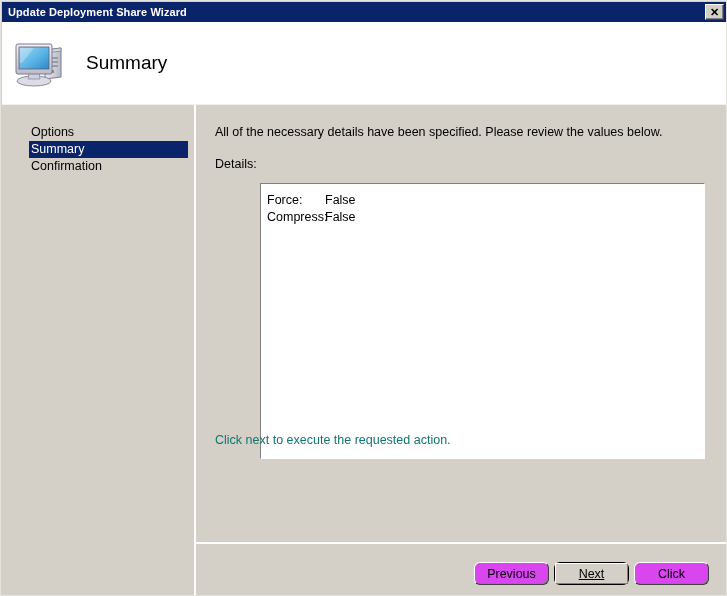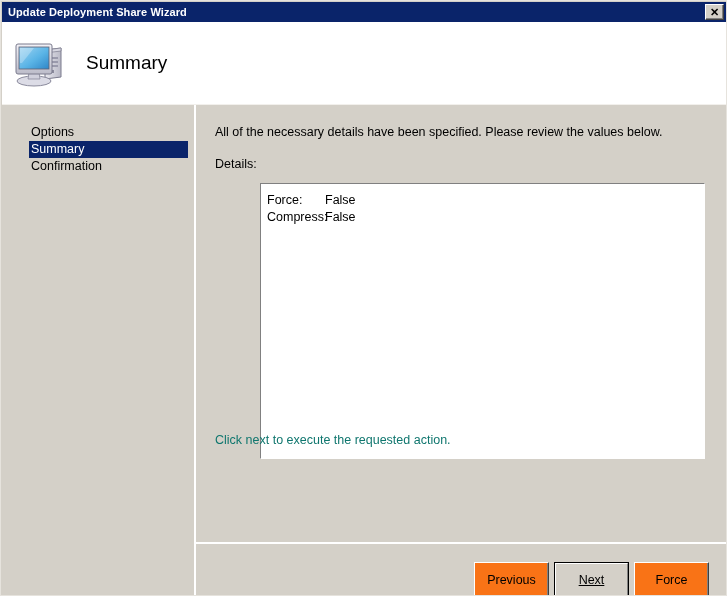--- a/index.html
+++ b/index.html
@@ -218,35 +218,36 @@
   .button-bar {
     position: absolute;
     left: 0; top: 439px;
     width: 531px;
     height: 51px;
     background: #d4d0c8;
   }
   .btn {
     position: absolute;
     top: 18px;
-    height: 35px;
-    background: #f97316;
+    height: 23px;
+    background: #d946ef;
     font-size: 12.5px;
     color: #000000;
     font-family: "Liberation Sans", sans-serif;
     display: flex;
     align-items: center;
     justify-content: center;
     cursor: default;
     box-sizing: border-box;
     border-top: 1px solid #ffffff;
     border-left: 1px solid #ffffff;
     border-right: 1px solid #404040;
     border-bottom: 1px solid #404040;
     box-shadow: inset -1px -1px 0 #808080;
+    border-radius: 6px;
   }
   .btn.default {
     border: 1px solid #000000;
     box-shadow: none;
     padding: 0;
     text-decoration: underline;
   }
   .btn.default .btn-face {
     width: 100%;
     height: 100%;
@@ -343,17 +344,17 @@
     </div>
 
     <div class="footer-text">Click next to execute the requested action.</div>
 
     <div class="button-rule"></div>
     <div class="button-bar">
       <div class="btn" id="btn-previous">Previous</div>
       <div class="btn default" id="btn-next">
         <div class="btn-face">Next</div>
       </div>
-      <div class="btn" id="btn-cancel">Force</div>
+      <div class="btn" id="btn-cancel">Click</div>
     </div>
 
   </div>
 </div>
 
 </body></html>

